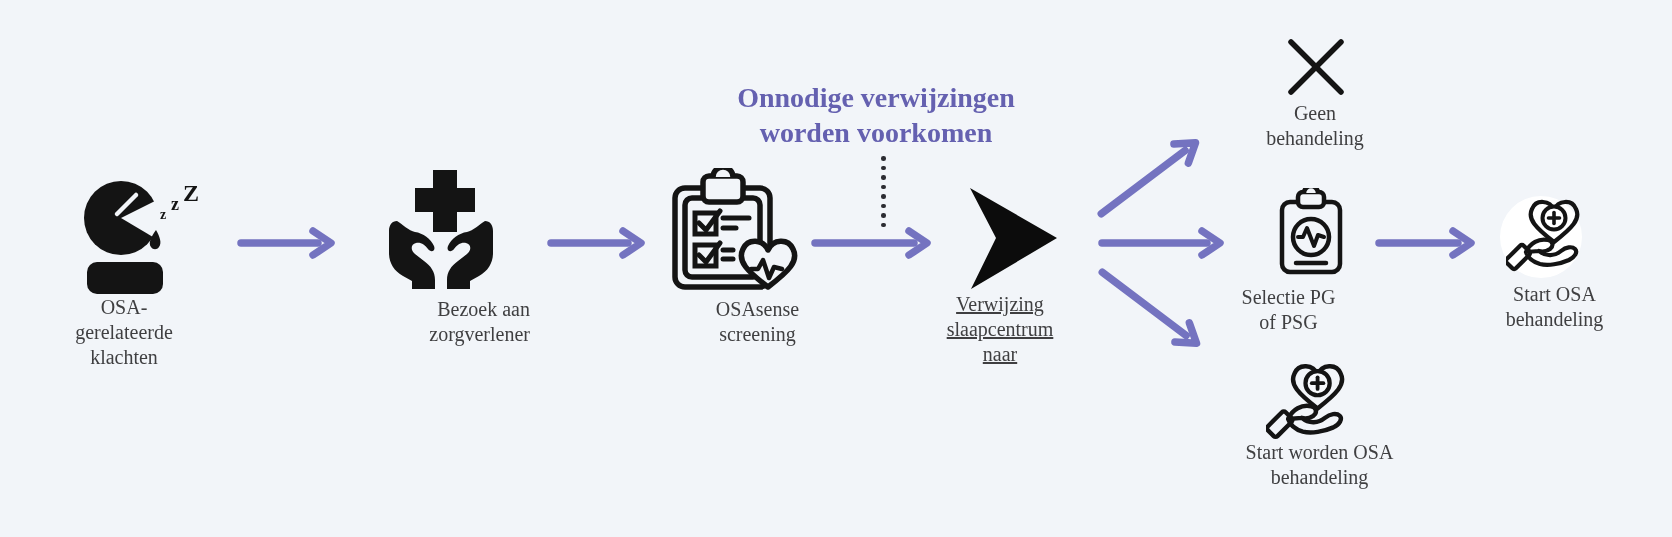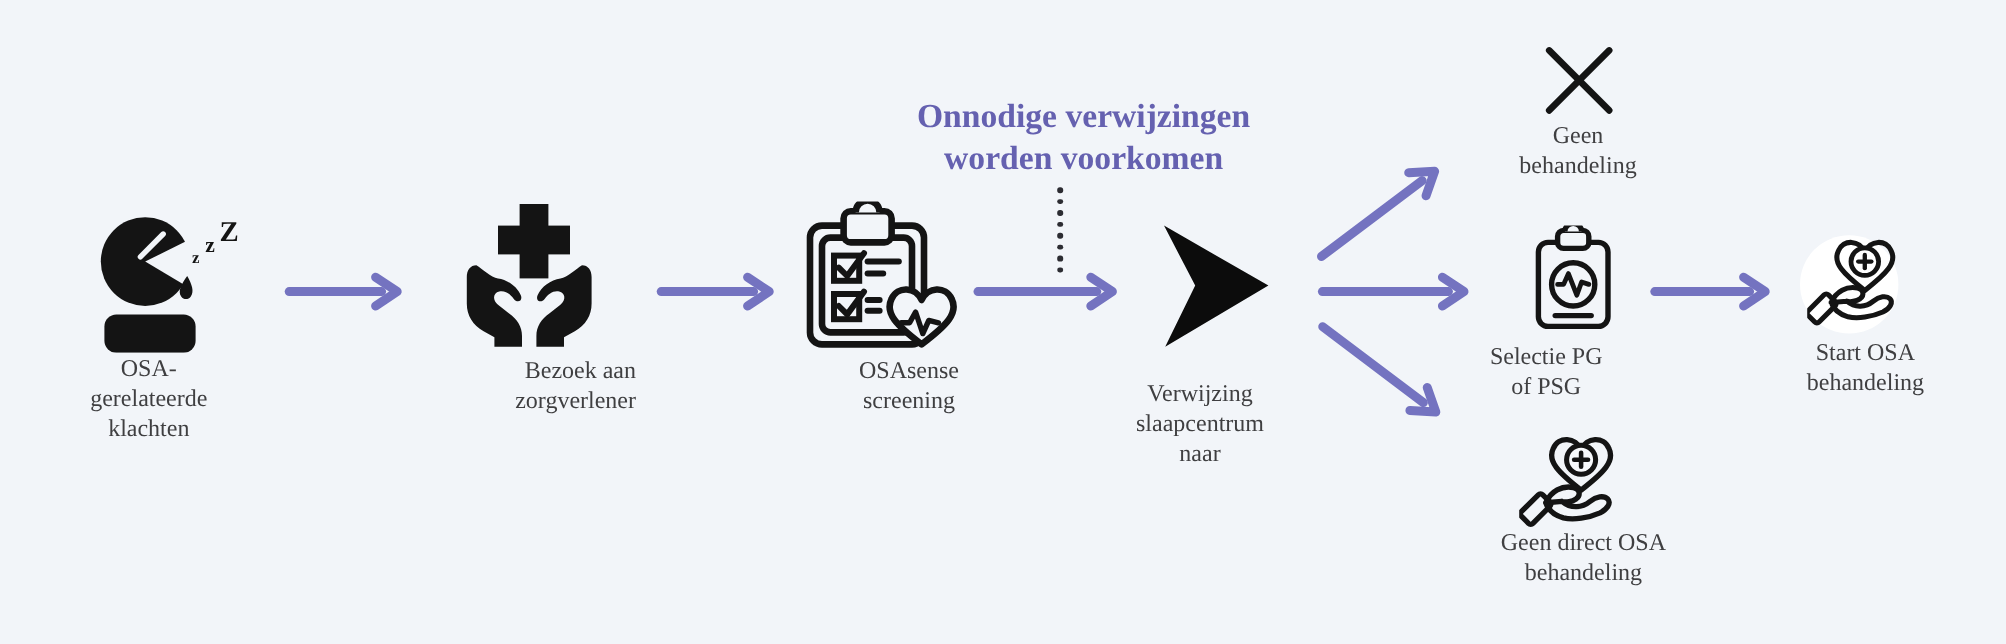--- a/index.html
+++ b/index.html
@@ -100,21 +100,21 @@
     <line x1="58" y1="82" x2="68" y2="82" stroke="#141414" stroke-width="5" stroke-linecap="round"></line>
     <line x1="58" y1="91" x2="68" y2="91" stroke="#141414" stroke-width="5" stroke-linecap="round"></line>
     <path d="M103,82 C98,71 83,70 78,81 C72,93 82,103 103,119 C124,103 134,93 128,81 C123,70 108,71 103,82 Z" fill="#f2f5f9" stroke="#141414" stroke-width="5.5" stroke-linejoin="round"></path>
     <path d="M86,101 L93,101 L98,92 L104,110 L109,99 L117,101" fill="none" stroke="#141414" stroke-width="4.5" stroke-linecap="round" stroke-linejoin="round"></path>
   </svg>
   <div class="label" style="left:670px;top:297px;width:175px;text-align:center;">
     <div>OSAsense</div>
     <div>screening</div>
   </div>
 
-  <div class="heading" style="left:723px;top:80px;width:360px;">
+  <div class="heading" style="left:696px;top:80px;width:360px;">
     <div>Onnodige verwijzingen</div>
     <div>worden voorkomen</div>
   </div>
 
   <div class="dots" style="left:881px;top:156px;">
     <span class="dot"></span>
       <span class="dot"></span>
       <span class="dot"></span>
       <span class="dot"></span>
     <span class="dot"></span>
@@ -124,21 +124,21 @@
   </div>
 
   <svg class="abs" style="left:810px;top:224px;" width="126" height="38" viewBox="0 0 126 38">
     <line x1="5" y1="19" x2="104" y2="19" stroke="#7473c0" stroke-width="7.5" stroke-linecap="round"></line>
     <path d="M99,7 L117,19 L99,31" fill="none" stroke="#7473c0" stroke-width="7.5" stroke-linecap="round" stroke-linejoin="round"></path>
   </svg>
 
   <svg class="abs" style="left:968px;top:186px;" width="92" height="105" viewBox="0 0 92 105">
     <polygon points="2,2 89,52 3,103 28,52" fill="#0c0c0c"></polygon>
   </svg>
-  <div class="label" style="left:915px;top:316px;width:170px;">
+  <div class="label" style="left:915px;top:292px;width:170px;text-decoration:underline;">
     <div>Verwijzing</div>
     <div>slaapcentrum</div>
     <div>naar</div>
   </div>
 
   <svg class="abs rot-up" style="left:1084px;top:159px;" width="132" height="36" viewBox="0 0 132 36">
     <line x1="5" y1="18" x2="110" y2="18" stroke="#7473c0" stroke-width="7.5" stroke-linecap="round"></line>
     <path d="M105,6 L123,18 L105,30" fill="none" stroke="#7473c0" stroke-width="7.5" stroke-linecap="round" stroke-linejoin="round"></path>
   </svg>
   <svg class="abs" style="left:1097px;top:225px;" width="132" height="36" viewBox="0 0 132 36">
@@ -195,17 +195,17 @@
   <svg class="abs" style="left:1266px;top:360px;" width="80" height="80" viewBox="0 0 74 76">
     <path d="M48,14 C44,4 30,3 26,13 C21,23 30,32 48,46 C66,32 75,23 70,13 C66,3 52,4 48,14 Z" fill="none" stroke="#141414" stroke-width="4.2" stroke-linejoin="round"></path>
     <circle cx="48" cy="22" r="11.5" fill="#f7f9fc" stroke="#141414" stroke-width="4"></circle>
     <line x1="48" y1="16.5" x2="48" y2="27.5" stroke="#141414" stroke-width="3.6" stroke-linecap="round"></line>
     <line x1="42.5" y1="22" x2="53.5" y2="22" stroke="#141414" stroke-width="3.6" stroke-linecap="round"></line>
     <rect x="5.5" y="49" width="13" height="24" rx="2.5" transform="rotate(45 12 61)" fill="none" stroke="#141414" stroke-width="4.2"></rect>
     <path d="M20,56 C24,47 33,42 42,44 C47,45 48,50 44,53 C41,55 36,56 33,55
              M33,55 C40,61 49,60 55,55 C60,51 66,50 69,53 C72,56 69,61 63,64 C54,68 42,70 34,68 C27,66 22,62 20,56 Z" fill="none" stroke="#141414" stroke-width="4.2" stroke-linecap="round" stroke-linejoin="round"></path>
   </svg>
   <div class="label" style="left:1212px;top:440px;width:215px;">
-    <div>Geen direct OSA</div>
+    <div>Start worden OSA</div>
     <div>behandeling</div>
   </div>
 
 </div>
 
 </body></html>

